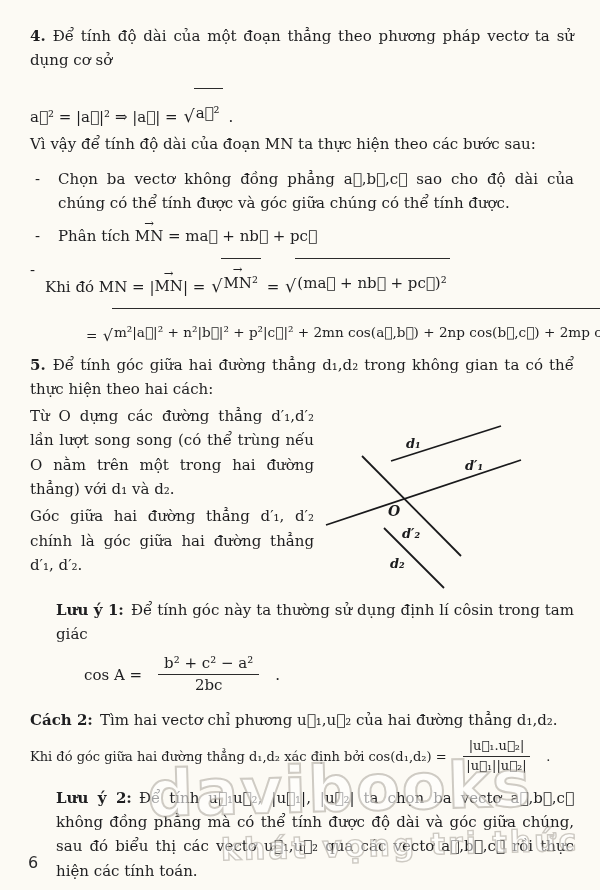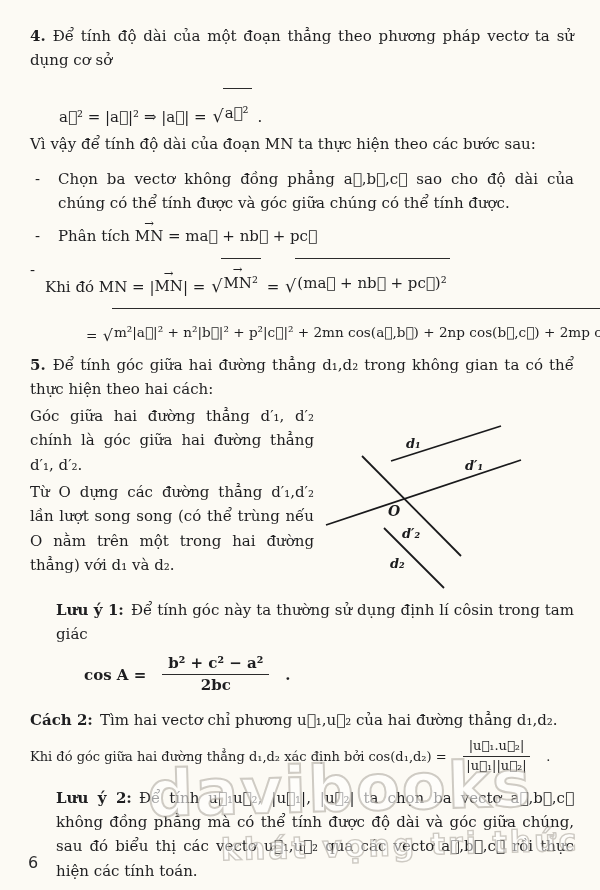--- a/index.html
+++ b/index.html
@@ -19,24 +19,24 @@
   .pad-arrow{padding-top:7px;}
   
   .sqrt{display:inline-flex;align-items:stretch;margin:0 1px;}
   .sqrt .sign{align-self:flex-end;font-size:1.18em;line-height:1;transform:translateY(1px);}
   .sqrt .rad{border-top:1.4px solid #2b2b2b;padding:12px 3px 0 2px;margin-left:-1px;}
   
   .frac{display:inline-block;vertical-align:middle;text-align:center;line-height:1.3;margin:0 16px;}
   .frac .fnum{display:block;border-bottom:1.4px solid #2b2b2b;padding:0 6px 1px;}
   .frac .fden{display:block;padding-top:1px;}
   .formula{margin:5px 0 4px;}
-  .f1{margin-top:8px;margin-left:29px;}
+  .f1{margin-top:8px;}
   .f2{padding-left:56px;font-size:13.6px;white-space:nowrap;margin:9px 0 7px;}
   .fline{display:flex;align-items:center;}
-  .f3{padding-left:54px;margin:7px 0 5px;font-weight:bold;}
+  .f3{padding-left:54px;margin:7px 0 5px;}
   .f4{margin:6px 0 4px;white-space:nowrap;font-size:13px;}
   .step{display:flex;margin:2px 0;}
   .step .marker{flex:0 0 23px;margin-left:5px;}
   .step .sbody{flex:1;text-align:justify;}
   .step3 .marker{flex:0 0 15px;margin-left:0;}
   .indent1{padding-left:26px;}
   .sec5:after{content:"";display:block;clear:both;}
   .figwrap{float:right;width:250px;height:192px;margin:2px 0 0 10px;}
   .figwrap svg{width:100%;height:100%;display:block;}
   .figlab{font-family:"DejaVu Serif",serif;font-style:italic;font-weight:bold;font-size:13px;fill:#1a1a1c;}
@@ -104,22 +104,22 @@
         <line x1="2" y1="119" x2="197" y2="54" stroke="#1a1a1c" stroke-width="1.8"></line>
         <line x1="38" y1="50" x2="137" y2="150" stroke="#1a1a1c" stroke-width="1.8"></line>
         <line x1="60" y1="122" x2="120" y2="182" stroke="#1a1a1c" stroke-width="1.8"></line>
         <text x="82" y="42" class="figlab">d₁</text>
         <text x="141" y="64" class="figlab">d′₁</text>
         <text x="64" y="110" class="figlab big">O</text>
         <text x="78" y="132" class="figlab">d′₂</text>
         <text x="66" y="162" class="figlab">d₂</text>
       </svg>
     </div>
+    <p class="para">Từ O dựng các đường thẳng d′₁,d′₂ lần lượt song song (có thể trùng nếu O nằm trên một trong hai đường thẳng) với d₁ và d₂.</p>
     <p class="para">Góc giữa hai đường thẳng d′₁, d′₂ chính là góc giữa hai đường thẳng d′₁, d′₂.</p>
-    <p class="para">Từ O dựng các đường thẳng d′₁,d′₂ lần lượt song song (có thể trùng nếu O nằm trên một trong hai đường thẳng) với d₁ và d₂.</p>
   </div>
 
   <p class="para indent1"><b class="lbl">Lưu ý 1:</b><span>Để tính góc này ta thường sử dụng định lí côsin trong tam giác</span></p>
 
   <div class="formula f3 fline">
     <span>cos A = </span>
       <span class="frac">
         <span class="fnum">b² + c² − a²</span>
         <span class="fden">2bc</span>
       </span>

